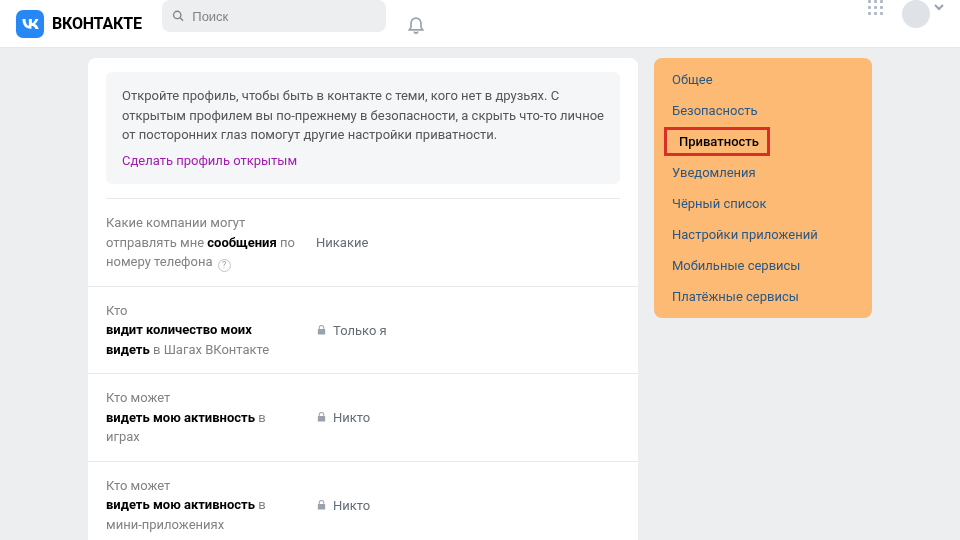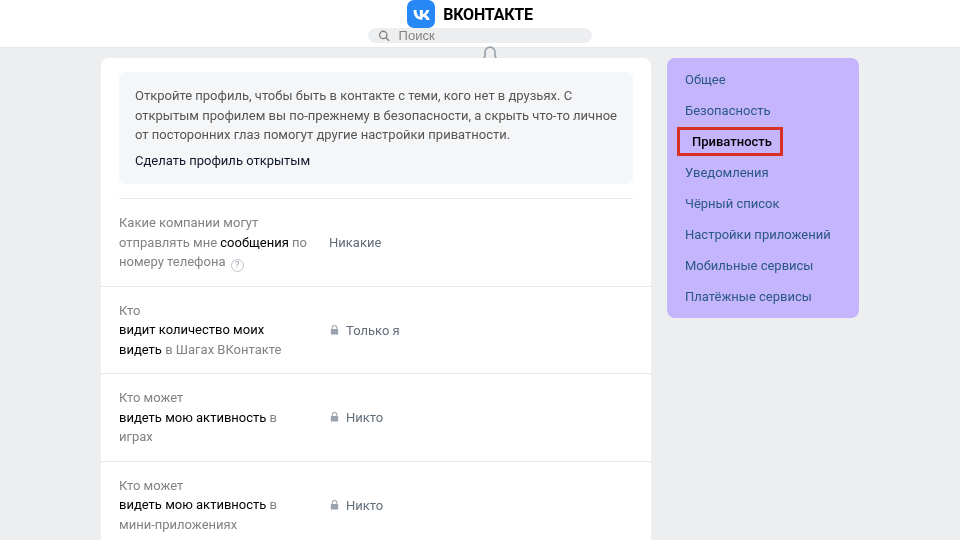--- a/index.html
+++ b/index.html
@@ -10,24 +10,22 @@
     color: #000;
     width: 960px;
     height: 540px;
     overflow: hidden;
   }
   
   .header {
     height: 48px;
     background: #fff;
     display: flex;
-    align-items: center;
     padding: 0 16px;
     border-bottom: 1px solid #e7e8ec;
-    flex-direction: column;
   }
   .logo-wrap {
     display: flex;
     align-items: center;
     gap: 8px;
     margin-right: 20px;
   }
   .logo-badge {
     width: 28px; height: 28px;
     background: #2787f5;
@@ -94,22 +92,22 @@
     padding-top: 10px;
   }
   .content {
     width: 550px;
     background: #fff;
     border-radius: 8px;
     padding: 0;
     margin-right: 16px;
   }
   .sidebar {
-    width: 192px;
-    background: #c4b5fd;
+    width: 218px;
+    background: #fdba74;
     border-radius: 8px;
     padding: 6px 0;
     align-self: flex-start;
   }
   .sidebar-item {
     padding: 8px 18px;
     color: #2a5885;
     font-size: 13px;
     cursor: pointer;
   }
@@ -131,21 +129,21 @@
   .infobox {
     margin: 14px 18px 6px 18px;
     background: #f5f6f8;
     border-radius: 6px;
     padding: 14px 16px;
     color: #555;
     line-height: 1.5;
     font-size: 13px;
   }
   .infobox .link {
-    color: #0f172a;
+    color: #a21caf;
     cursor: pointer;
     display: inline-block;
     margin-top: 6px;
   }
   .divider {
     border-top: 1px solid #e7e8ec;
     margin: 14px 18px 0 18px;
   }
   
   .setting-row {
@@ -154,21 +152,21 @@
     border-bottom: 1px solid #e7e8ec;
     gap: 20px;
   }
   .setting-row:last-of-type { border-bottom: none; }
   .setting-label {
     width: 190px;
     color: #828282;
     line-height: 1.5;
     font-size: 13px;
   }
-  .setting-label b { color: #000; font-weight: 400; }
+  .setting-label b { color: #000; font-weight: 700; }
   .setting-value {
     color: #626d7a;
     display: flex;
     align-items: center;
     gap: 6px;
     padding-top: 1px;
     font-size: 13px;
   }
   .lock {
     color: #99a2ad;

